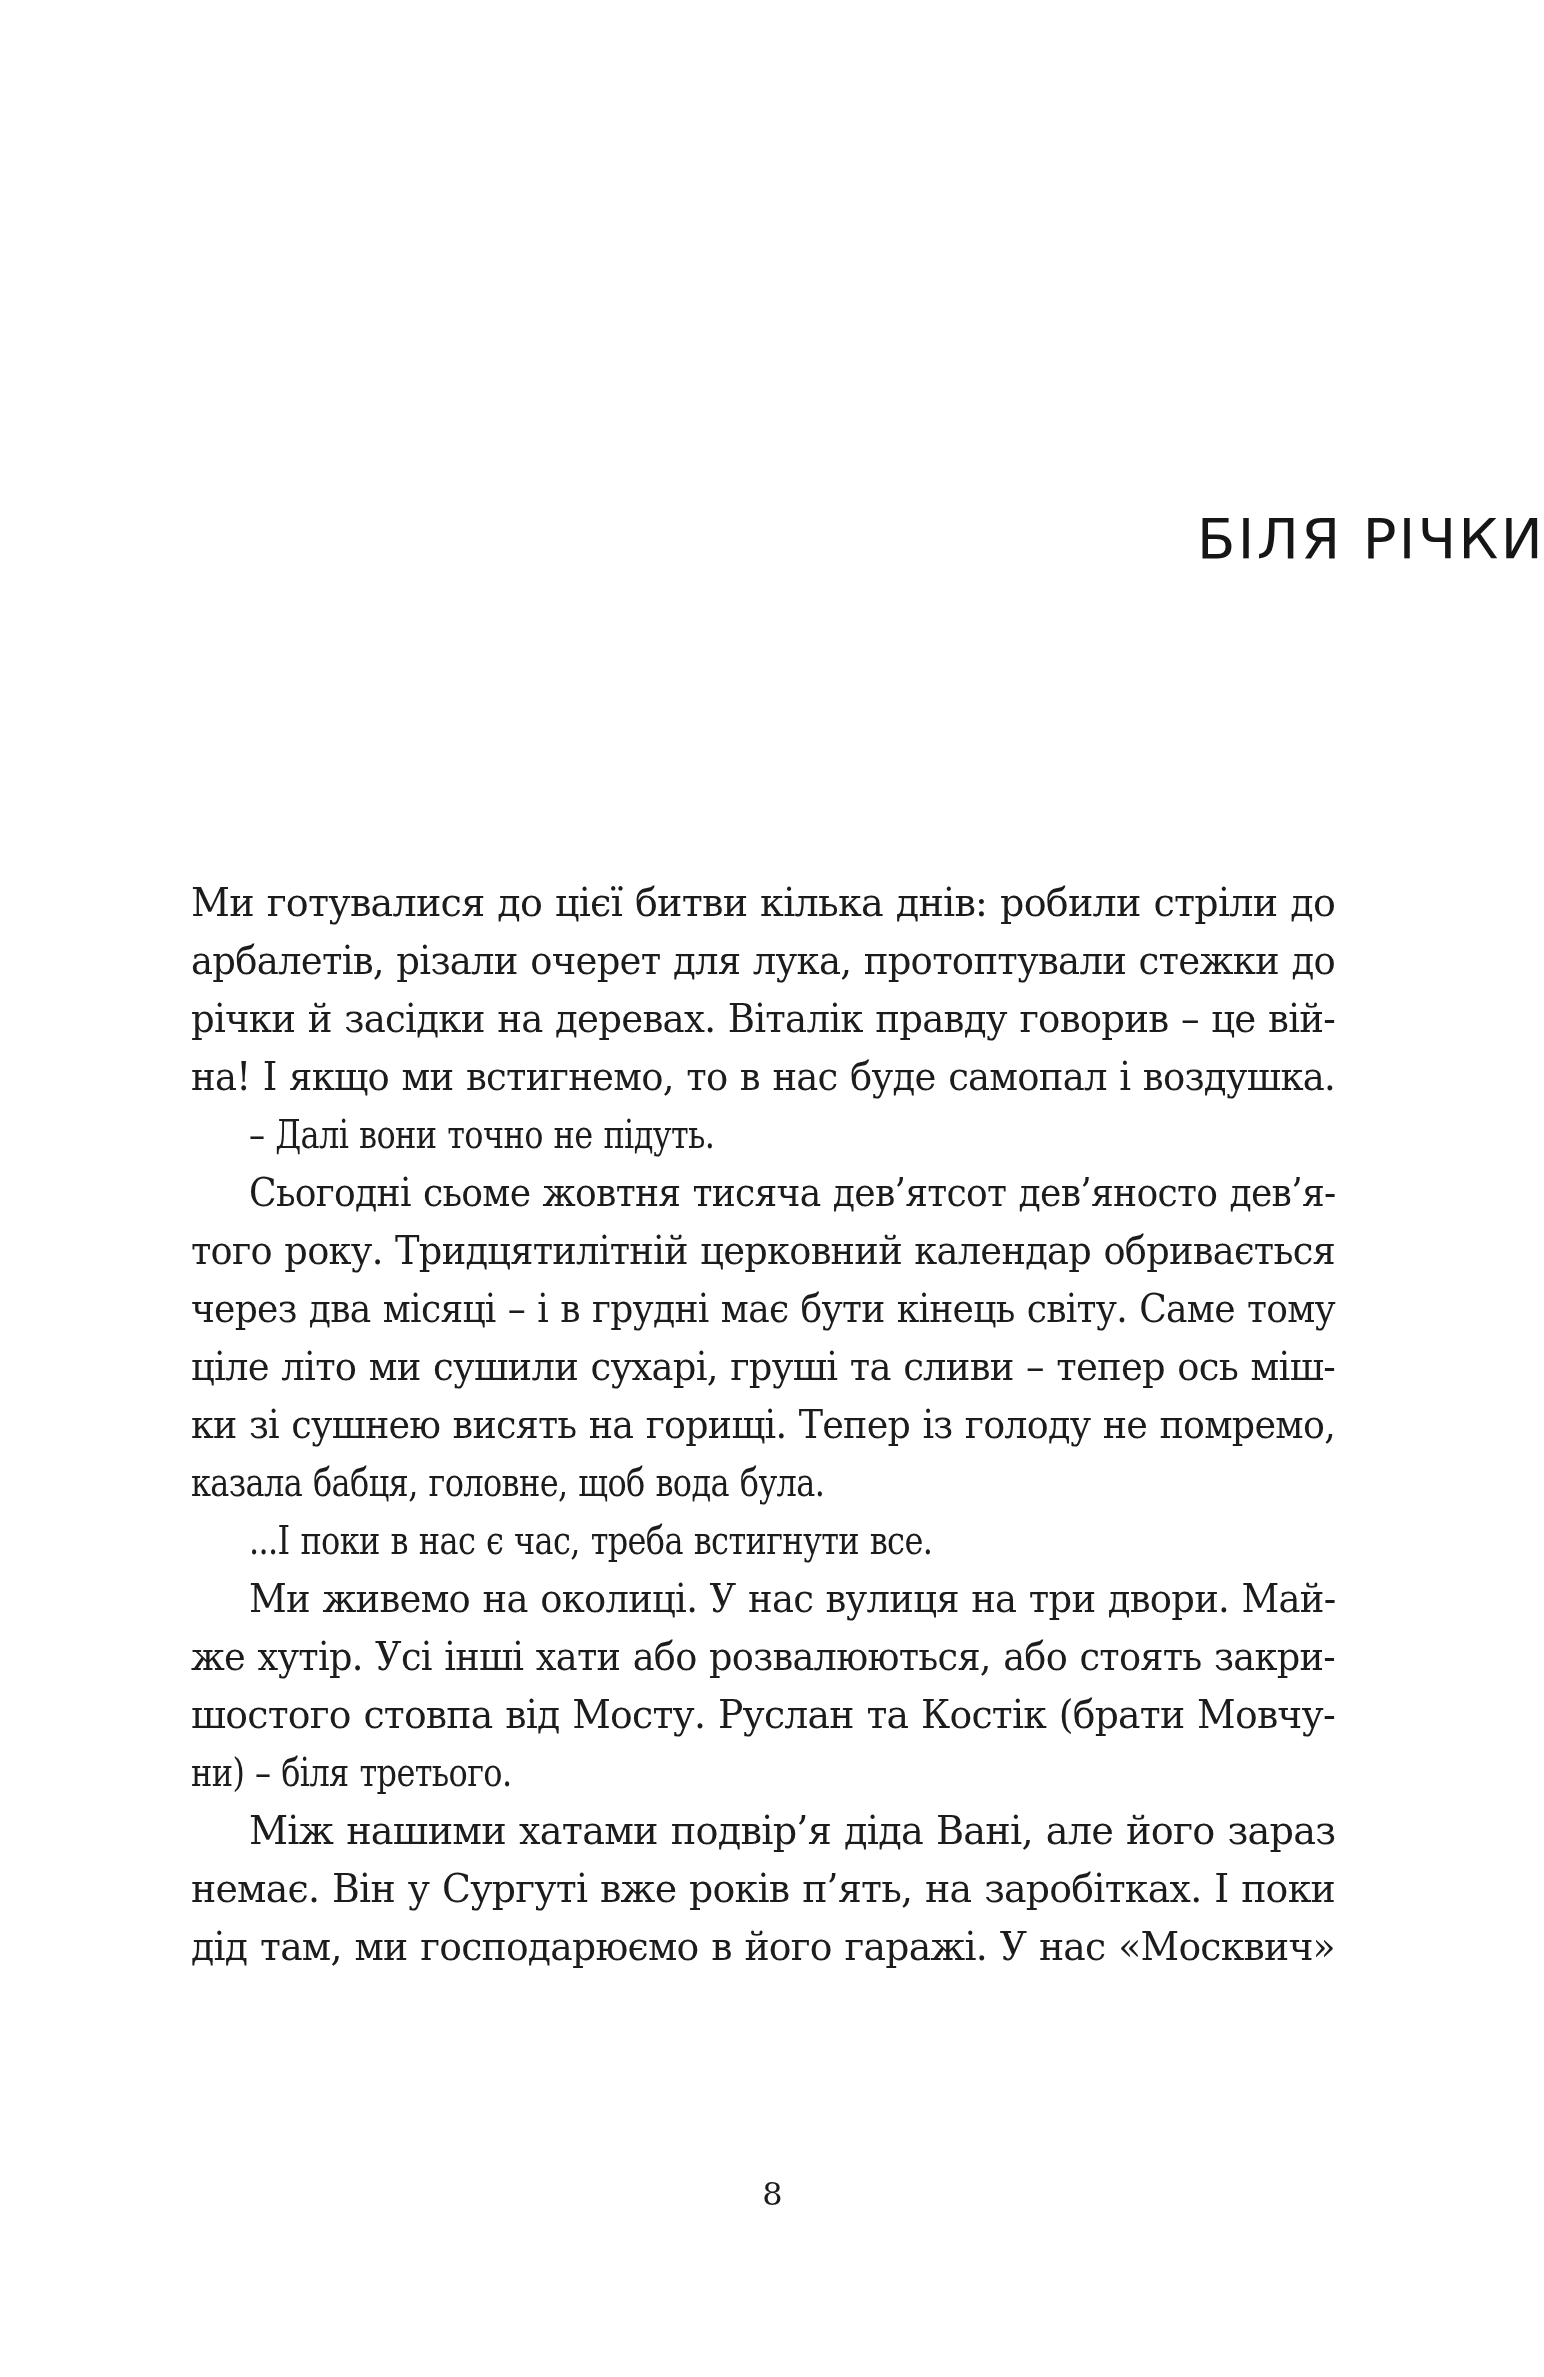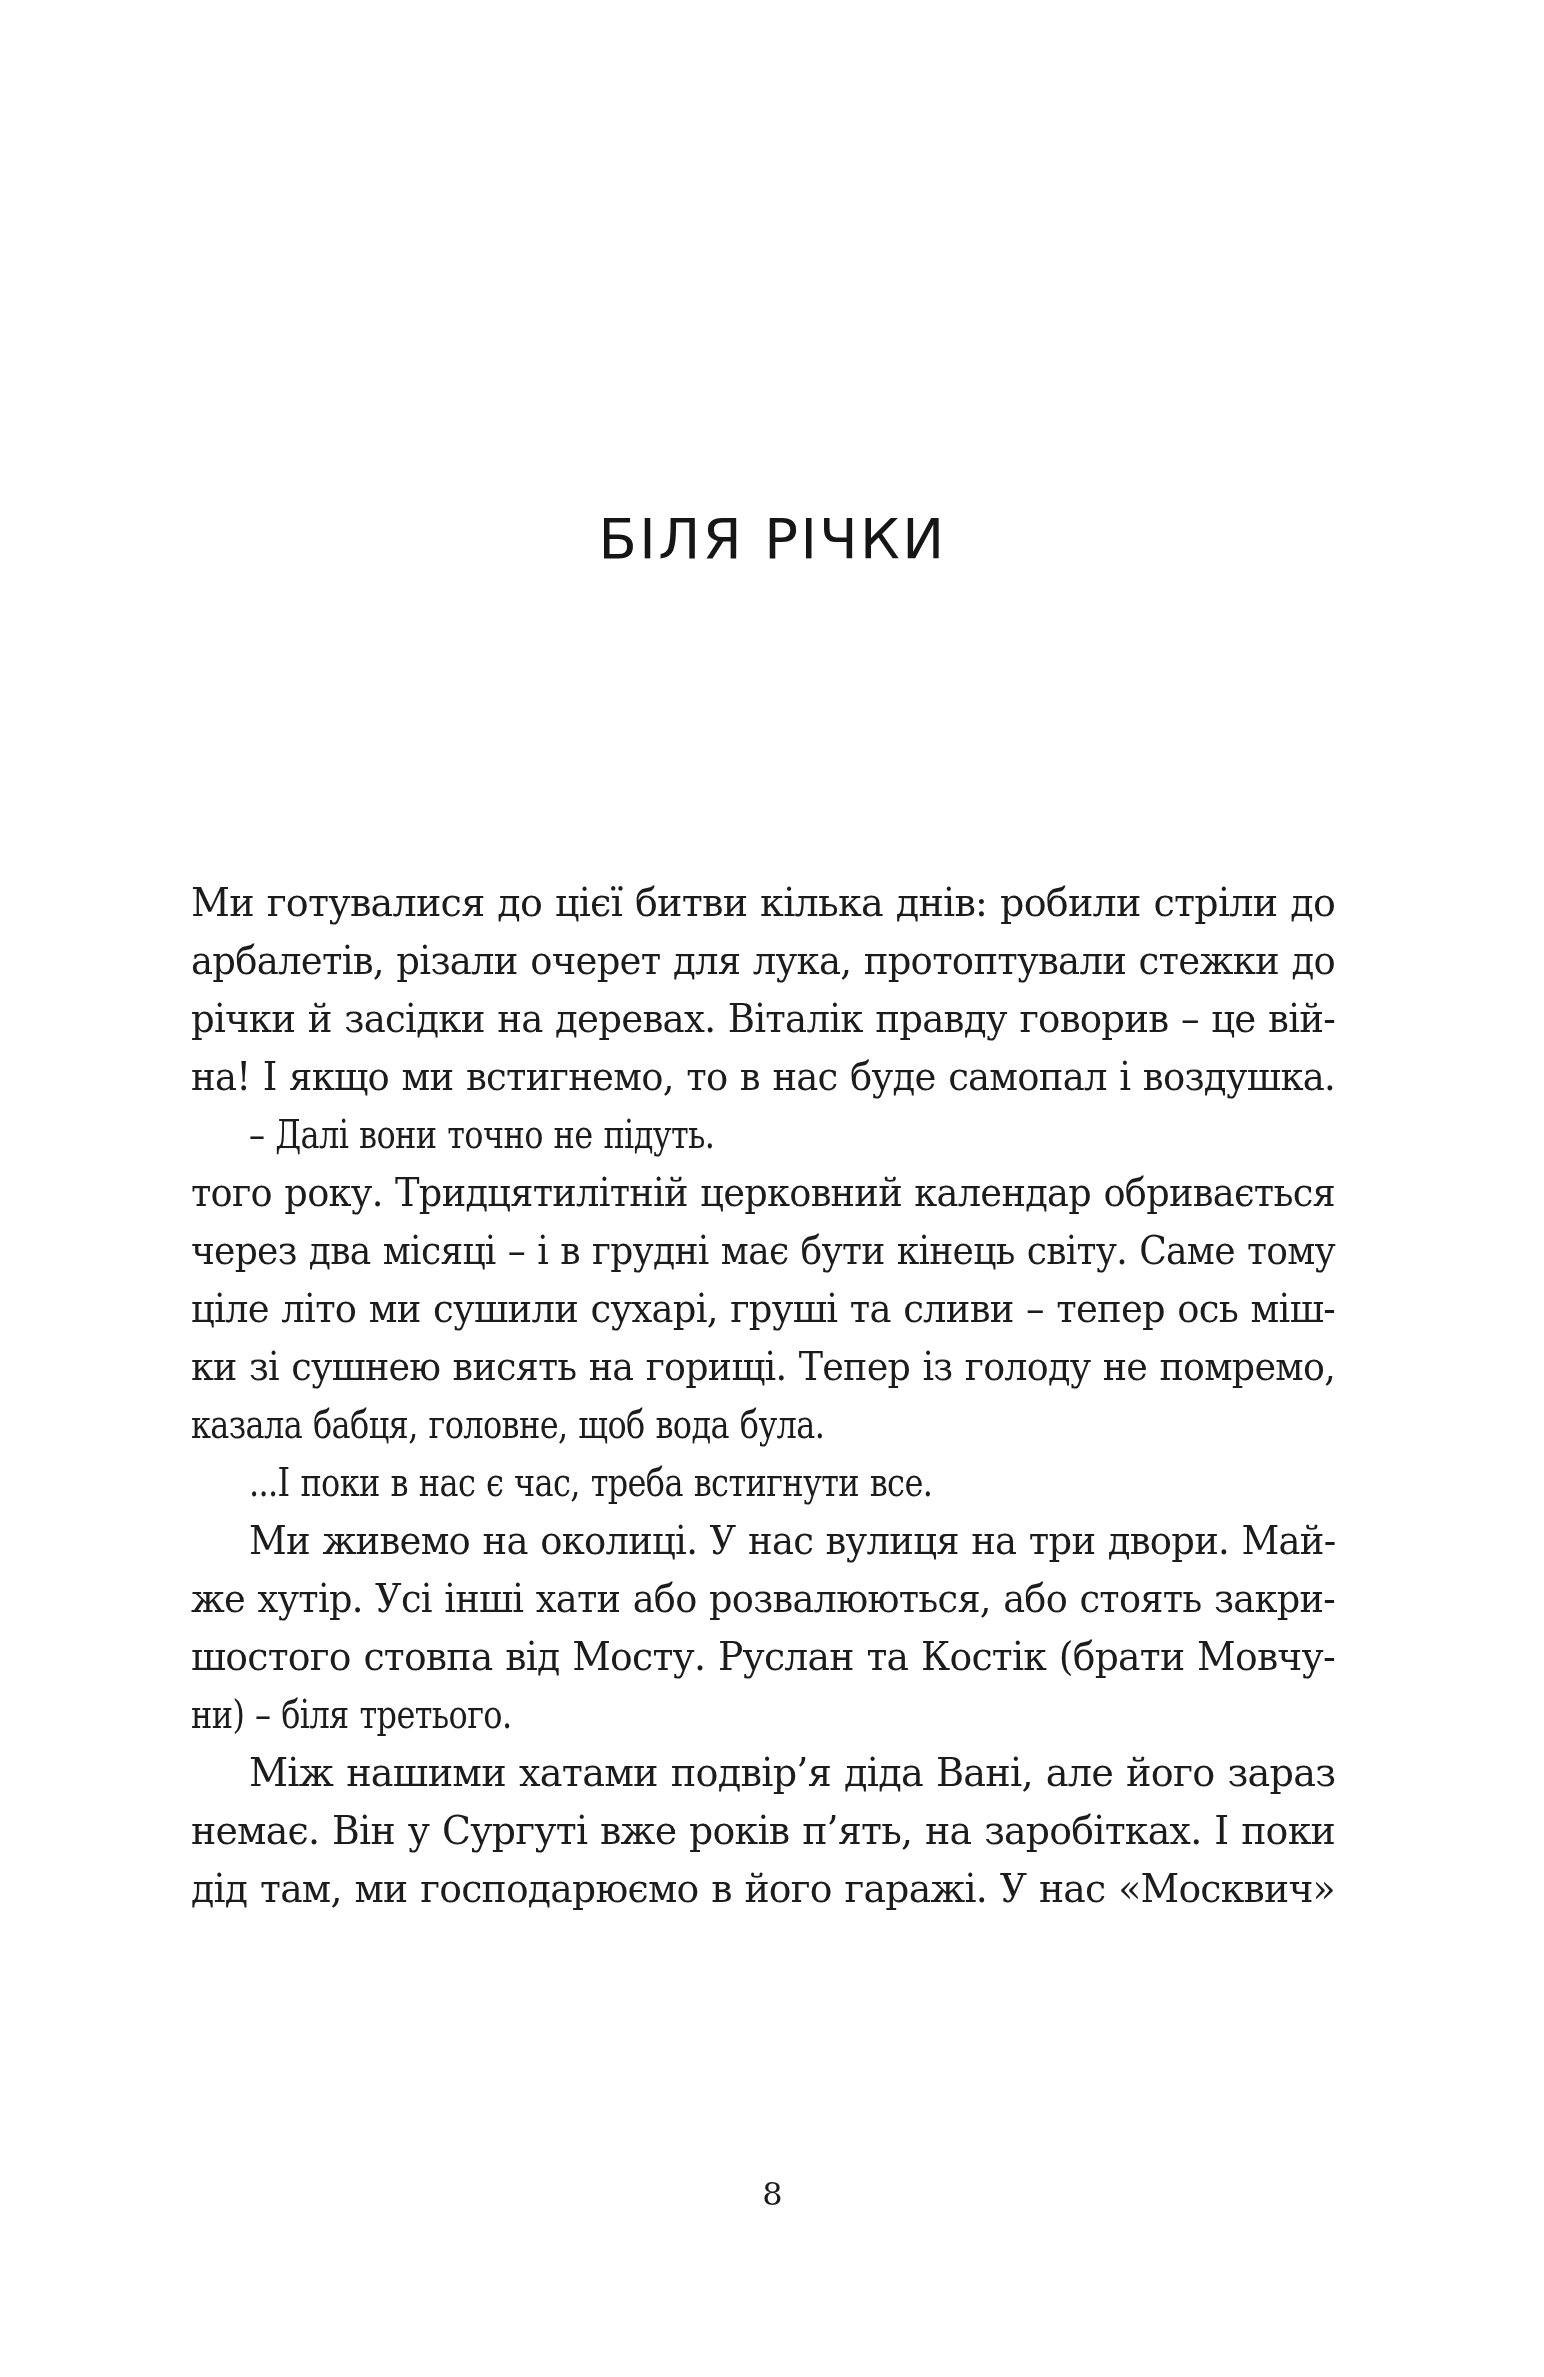--- a/index.html
+++ b/index.html
@@ -19,21 +19,21 @@
     left: 0; top: 0;
     width: 1545px;
     height: 2377px;
     background: #ffffff;
   }
   .chapter-title {
     position: absolute;
     left: 0;
     width: 1545px;
     top: 465px;
-    text-align: center;
+    text-align: right;
     font-family: "DejaVu Sans", sans-serif;
     font-size: 56px;
     line-height: 72px;
     letter-spacing: 2.4px;
     color: #161616;
     font-weight: normal;
   }
   .body-text {
     position: absolute;
     left: 191px;
@@ -76,20 +76,21 @@
 
 <div class="page">
   <h1 class="chapter-title">БІЛЯ РІЧКИ</h1>
 
   <div class="body-text">
     <div class="line"><span class="txt" style="transform: scaleX(0.9516);">Ми готувалися до цієї битви кілька днів: робили стріли до</span></div>
     <div class="line"><span class="txt" style="transform: scaleX(0.9245);">арбалетів, різали очерет для лука, протоптували стежки до</span></div>
     <div class="line"><span class="txt" style="transform: scaleX(0.9266);">річки й засідки на деревах. Віталік правду говорив – це вій-</span></div>
     <div class="line"><span class="txt" style="transform: scaleX(0.9236);">на! І якщо ми встигнемо, то в нас буде самопал і воздушка.</span></div>
     <div class="line indent"><span class="txt" style="transform: scaleX(0.8);">– Далі вони точно не підуть.</span></div>
+    <div class="line indent"><span class="txt" style="transform: scaleX(0.9025);">Сьогодні сьоме жовтня тисяча дев’ятсот дев’яносто дев’я-</span></div>
     <div class="line"><span class="txt" style="transform: scaleX(0.9191);">того року. Тридцятилітній церковний календар обривається</span></div>
     <div class="line"><span class="txt" style="transform: scaleX(0.9011);">через два місяці – і в грудні має бути кінець світу. Саме тому</span></div>
     <div class="line"><span class="txt" style="transform: scaleX(0.9228);">ціле літо ми сушили сухарі, груші та сливи – тепер ось міш-</span></div>
     <div class="line"><span class="txt" style="transform: scaleX(0.9112);">ки зі сушнею висять на горищі. Тепер із голоду не помремо,</span></div>
     <div class="line"><span class="txt" style="transform: scaleX(0.8);">казала бабця, головне, щоб вода була.</span></div>
     <div class="line indent"><span class="txt" style="transform: scaleX(0.8);">...І поки в нас є час, треба встигнути все.</span></div>
     <div class="line indent"><span class="txt" style="transform: scaleX(0.9229);">Ми живемо на околиці. У нас вулиця на три двори. Май-</span></div>
     <div class="line"><span class="txt" style="transform: scaleX(0.9184);">же хутір. Усі інші хати або розвалюються, або стоять закри-</span></div>
     <div class="line"><span class="txt" style="transform: scaleX(0.943);">шостого стовпа від Мосту. Руслан та Костік (брати Мовчу-</span></div>
     <div class="line"><span class="txt" style="transform: scaleX(0.8);">ни) – біля третього.</span></div>

